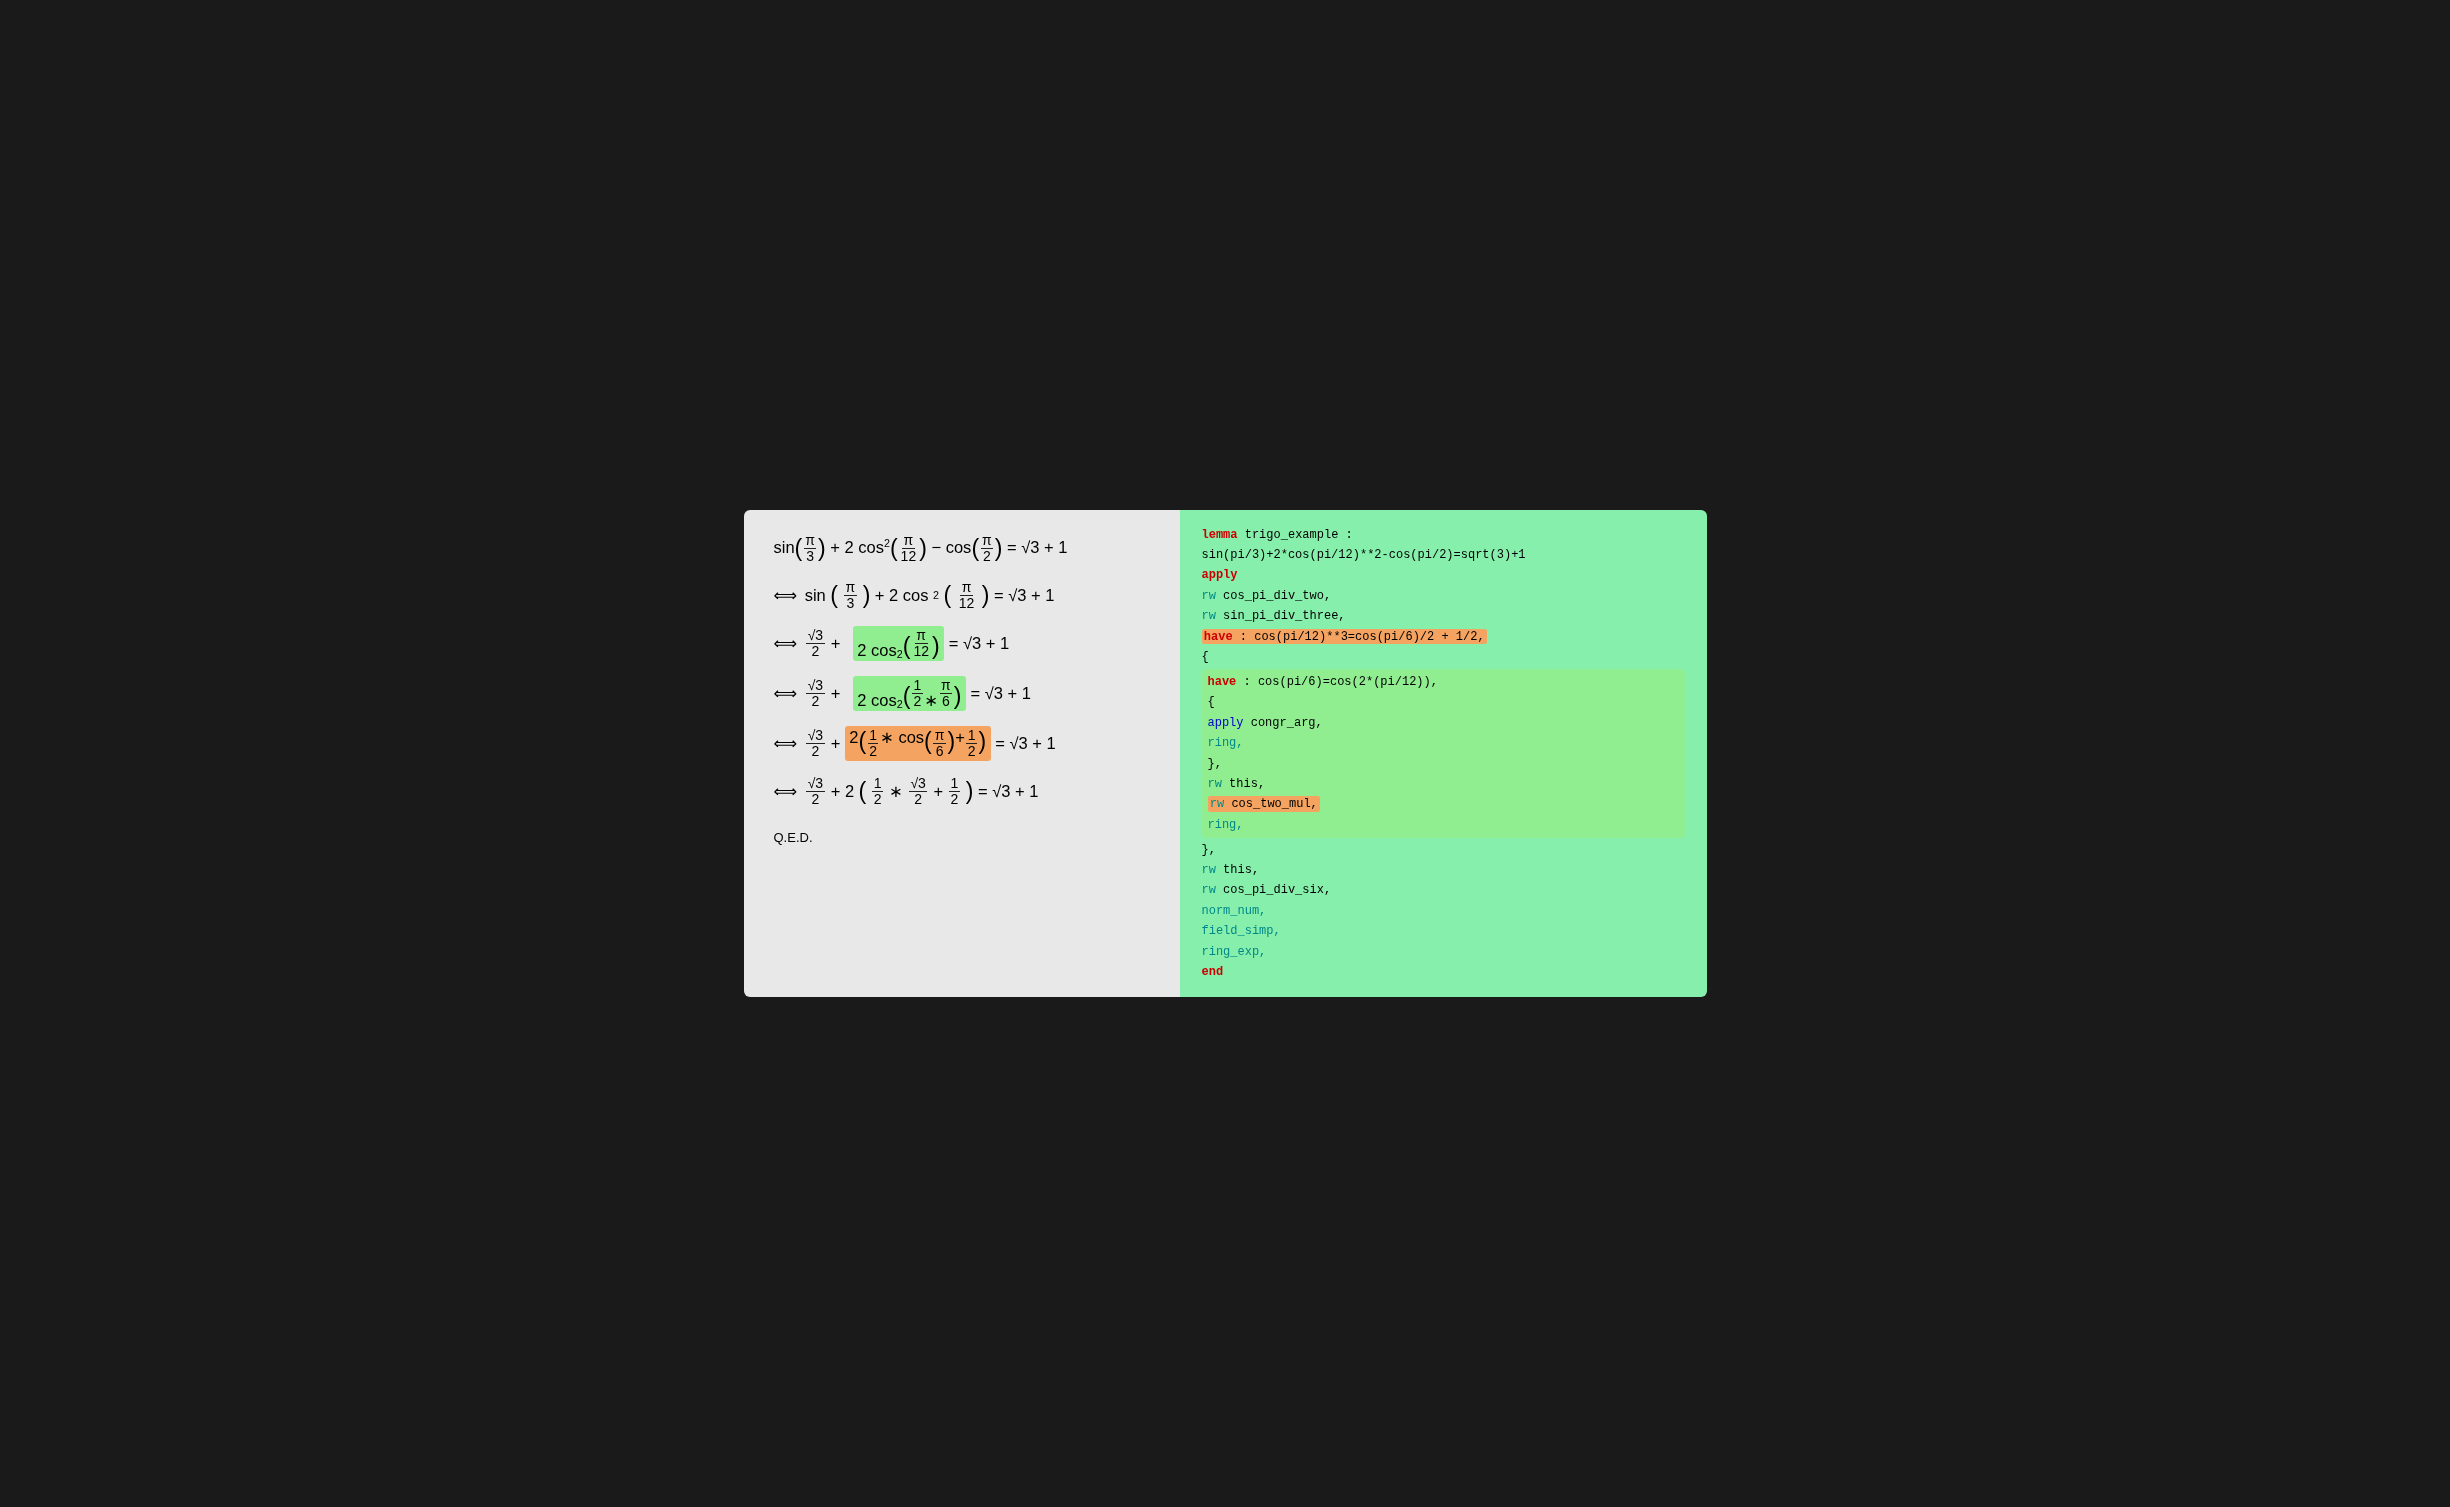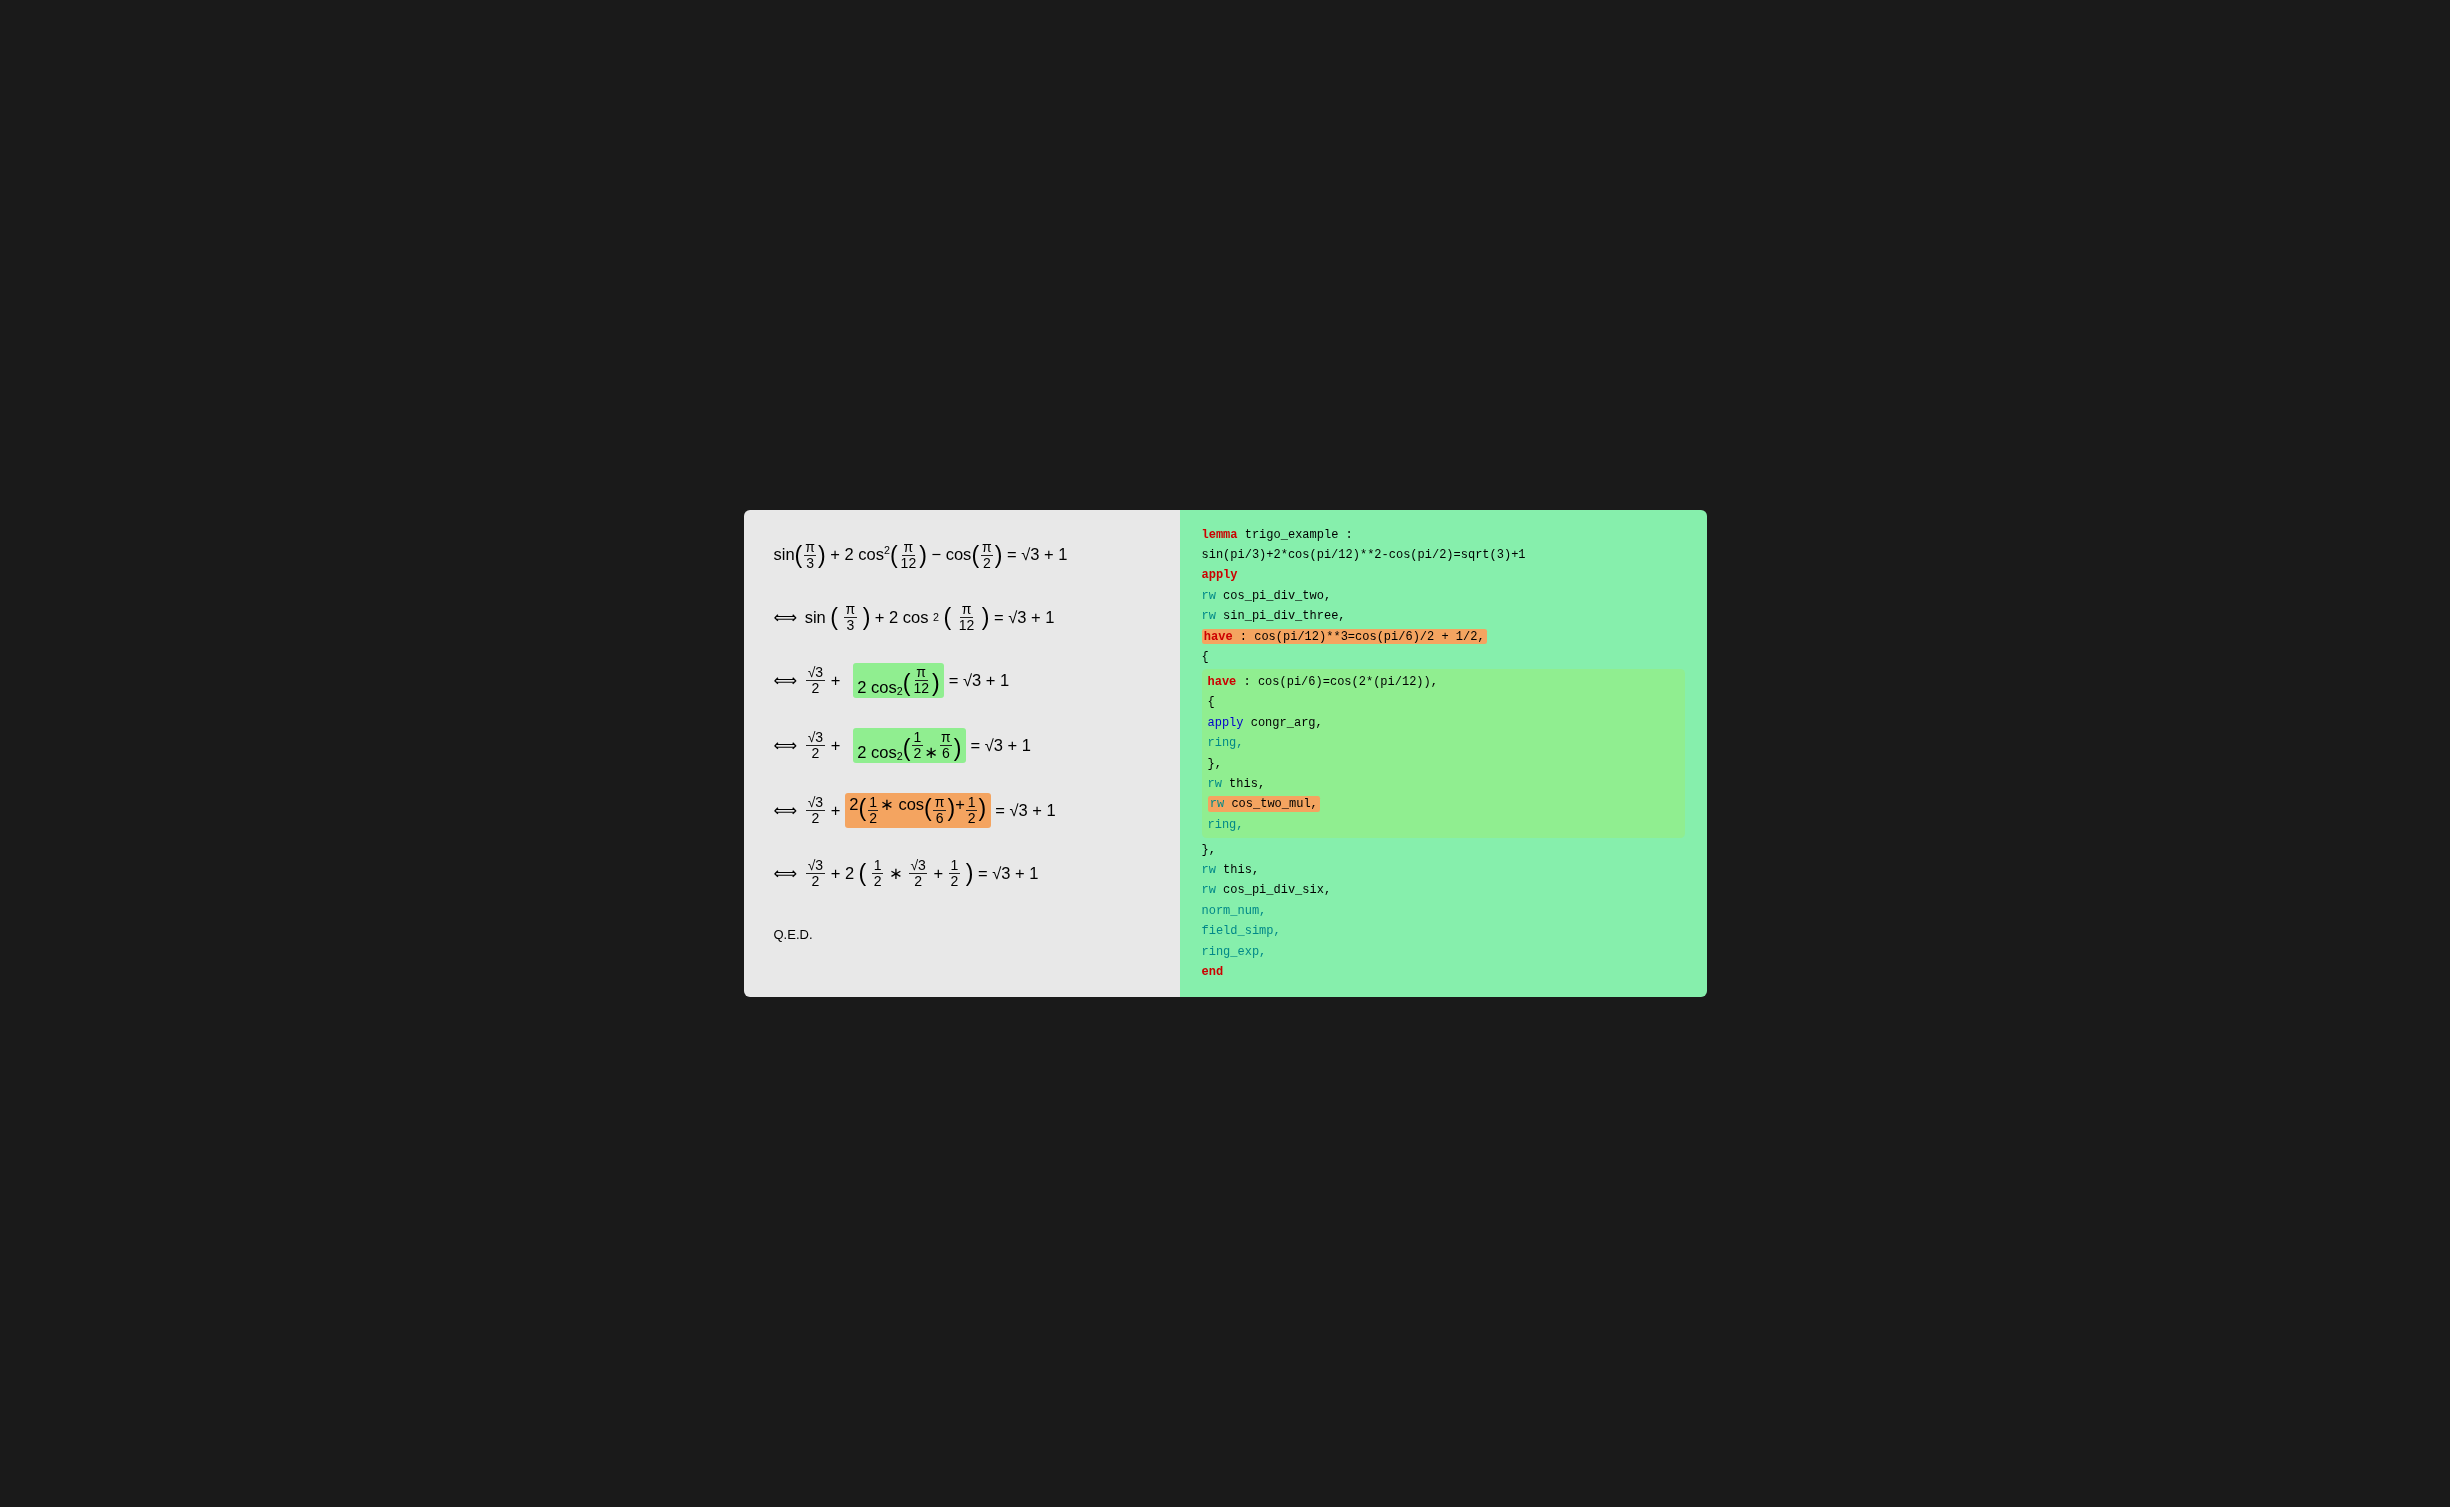--- a/index.html
+++ b/index.html
@@ -15,24 +15,24 @@
       display: flex;
       width: 978px;
       background: #1a1a1a;
       padding: 7.5px;
       gap: 0;
     }
     .left-panel {
       flex: 0 0 436px;
       background: #e8e8e8;
       border-radius: 6px 0 0 6px;
-      padding: 30px 30px;
+      padding: 23px 30px;
       display: flex;
       flex-direction: column;
-      gap: 30px;
+      gap: 15px;
     }
     .right-panel {
       flex: 1;
       background: #86efac;
       border-radius: 0 6px 6px 0;
       padding: 15px 22px;
       font-family: 'Courier New', Courier, monospace;
       font-size: 12px;
       line-height: 1.7;
       overflow-x: auto;

